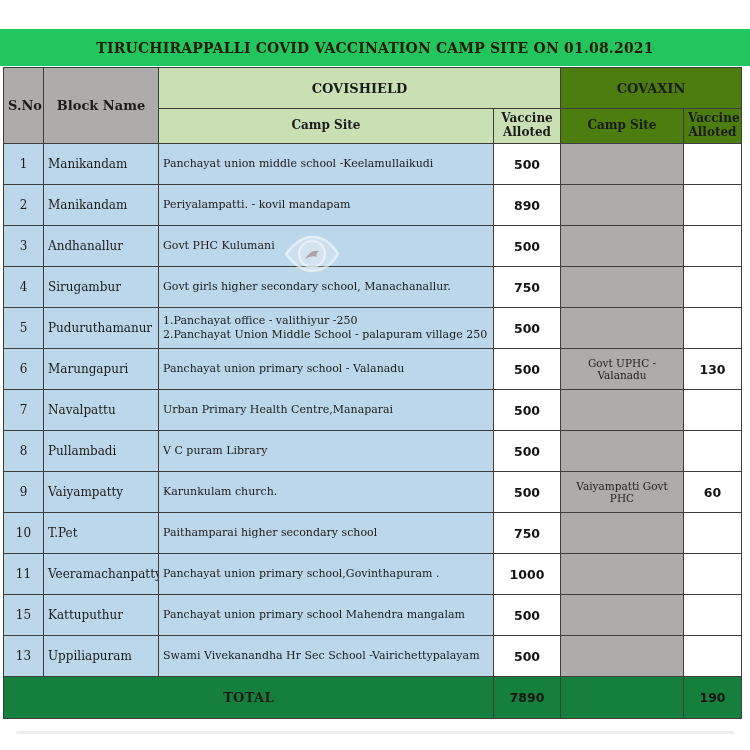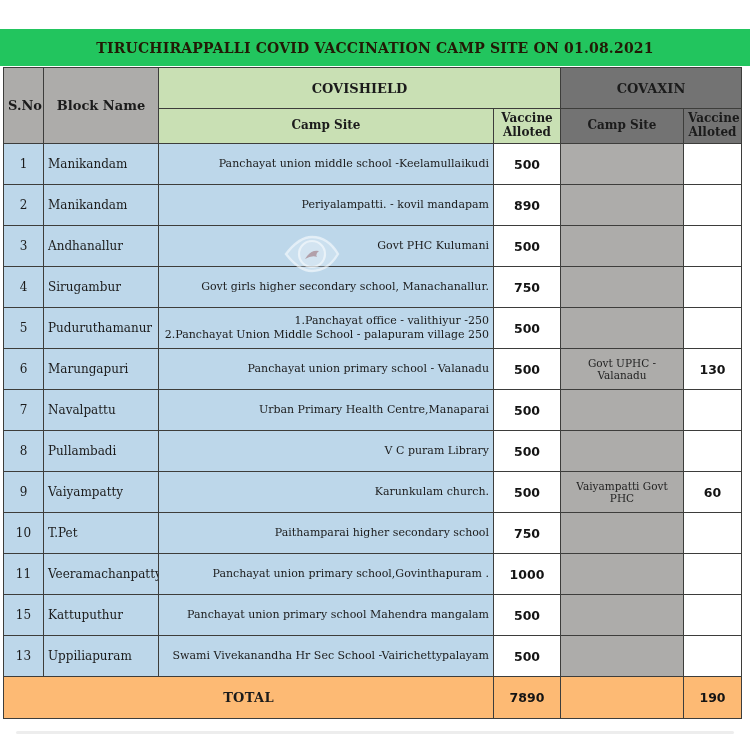--- a/index.html
+++ b/index.html
@@ -13,27 +13,27 @@
 
   
   table.vax{position:absolute;left:3px;top:67px;width:738px;border-collapse:collapse;
             table-layout:fixed;}
   table.vax th,table.vax td{border:1px solid #3d3d3b;padding:0 4px;overflow:hidden;}
   .hr1 th{height:40px;font-size:13px;font-weight:bold;}
   .hr2 th{height:34px;font-size:12px;font-weight:bold;line-height:1.15;}
   tbody td{height:40px;font-size:12px;}
   .bg-gray{background:#adacaa;}
   .bg-green{background:#c9e0b4;}
-  .bg-peach{background:#737373;}
+  .bg-peach{background:#4d7c0f;}
   .bg-blue{background:#bdd7ea;}
   .bg-white{background:#ffffff;margin-top:8px;}
-  .bg-total{background:#fdba74;}
+  .bg-total{background:#15803d;}
   .c-sno{text-align:center;}
   .c-block{text-align:left;padding-left:7px;}
-  .c-site{text-align:right;padding-left:7px;font-size:11px;white-space:pre-line;line-height:1.3;}
+  .c-site{text-align:left;padding-left:7px;font-size:11px;white-space:pre-line;line-height:1.3;}
   .c-vac{text-align:center;font-family:"DejaVu Sans","Liberation Sans",sans-serif;
          font-weight:bold;font-size:12.5px;color:#141414;}
   .c-cxsite{text-align:center;font-size:10.5px;color:#232323;}
   .total-row td{height:41px;}
   .c-total{text-align:center;font-weight:bold;font-size:13px;letter-spacing:.3px;}
 
   
   .watermark{position:absolute;left:284px;top:230px;width:232px;height:48px;z-index:5;
              display:flex;align-items:center;pointer-events:none;}
   .wm-eye{flex:0 0 auto;margin-right:2px;opacity:.8;}

